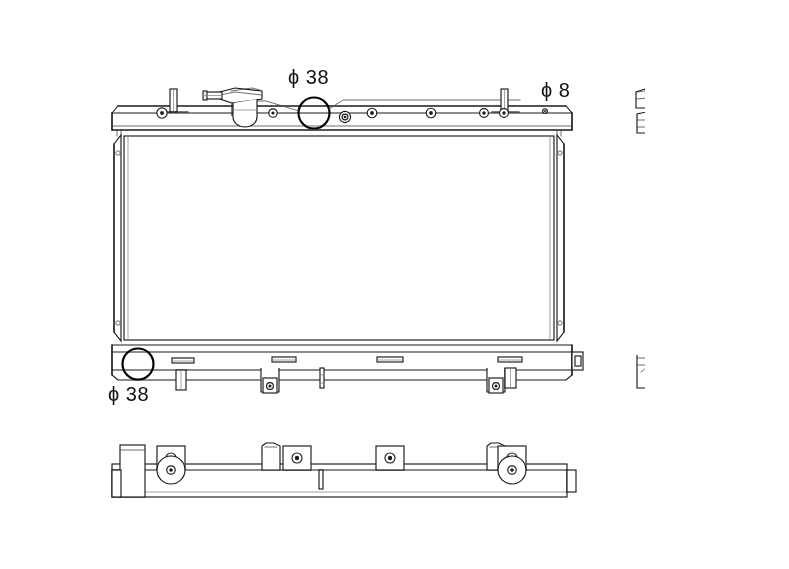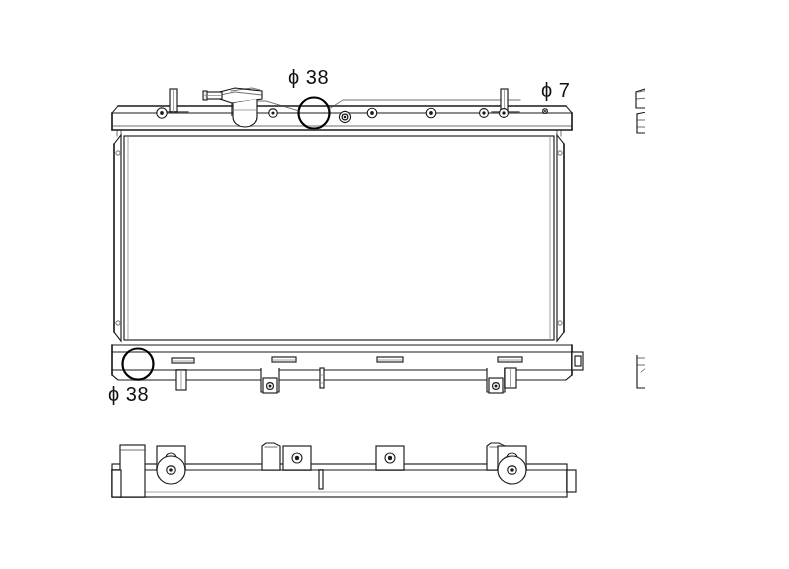--- a/index.html
+++ b/index.html
@@ -311,17 +311,17 @@
 
       <g>
         <rect x="567" y="470" width="9" height="22" class="fw"></rect>
       </g>
     </g>
 
   </svg>
 
   <div class="dim-label" style="left:288px; top:66px;">ϕ 38</div>
 
-  <div class="dim-label" style="left:541px; top:79px;">ϕ 7</div>
+  <div class="dim-label" style="left:541px; top:79px;">ϕ 8</div>
 
   <div class="dim-label" style="left:108px; top:383px;">ϕ 38</div>
 
 </div>
 
 </body></html>

